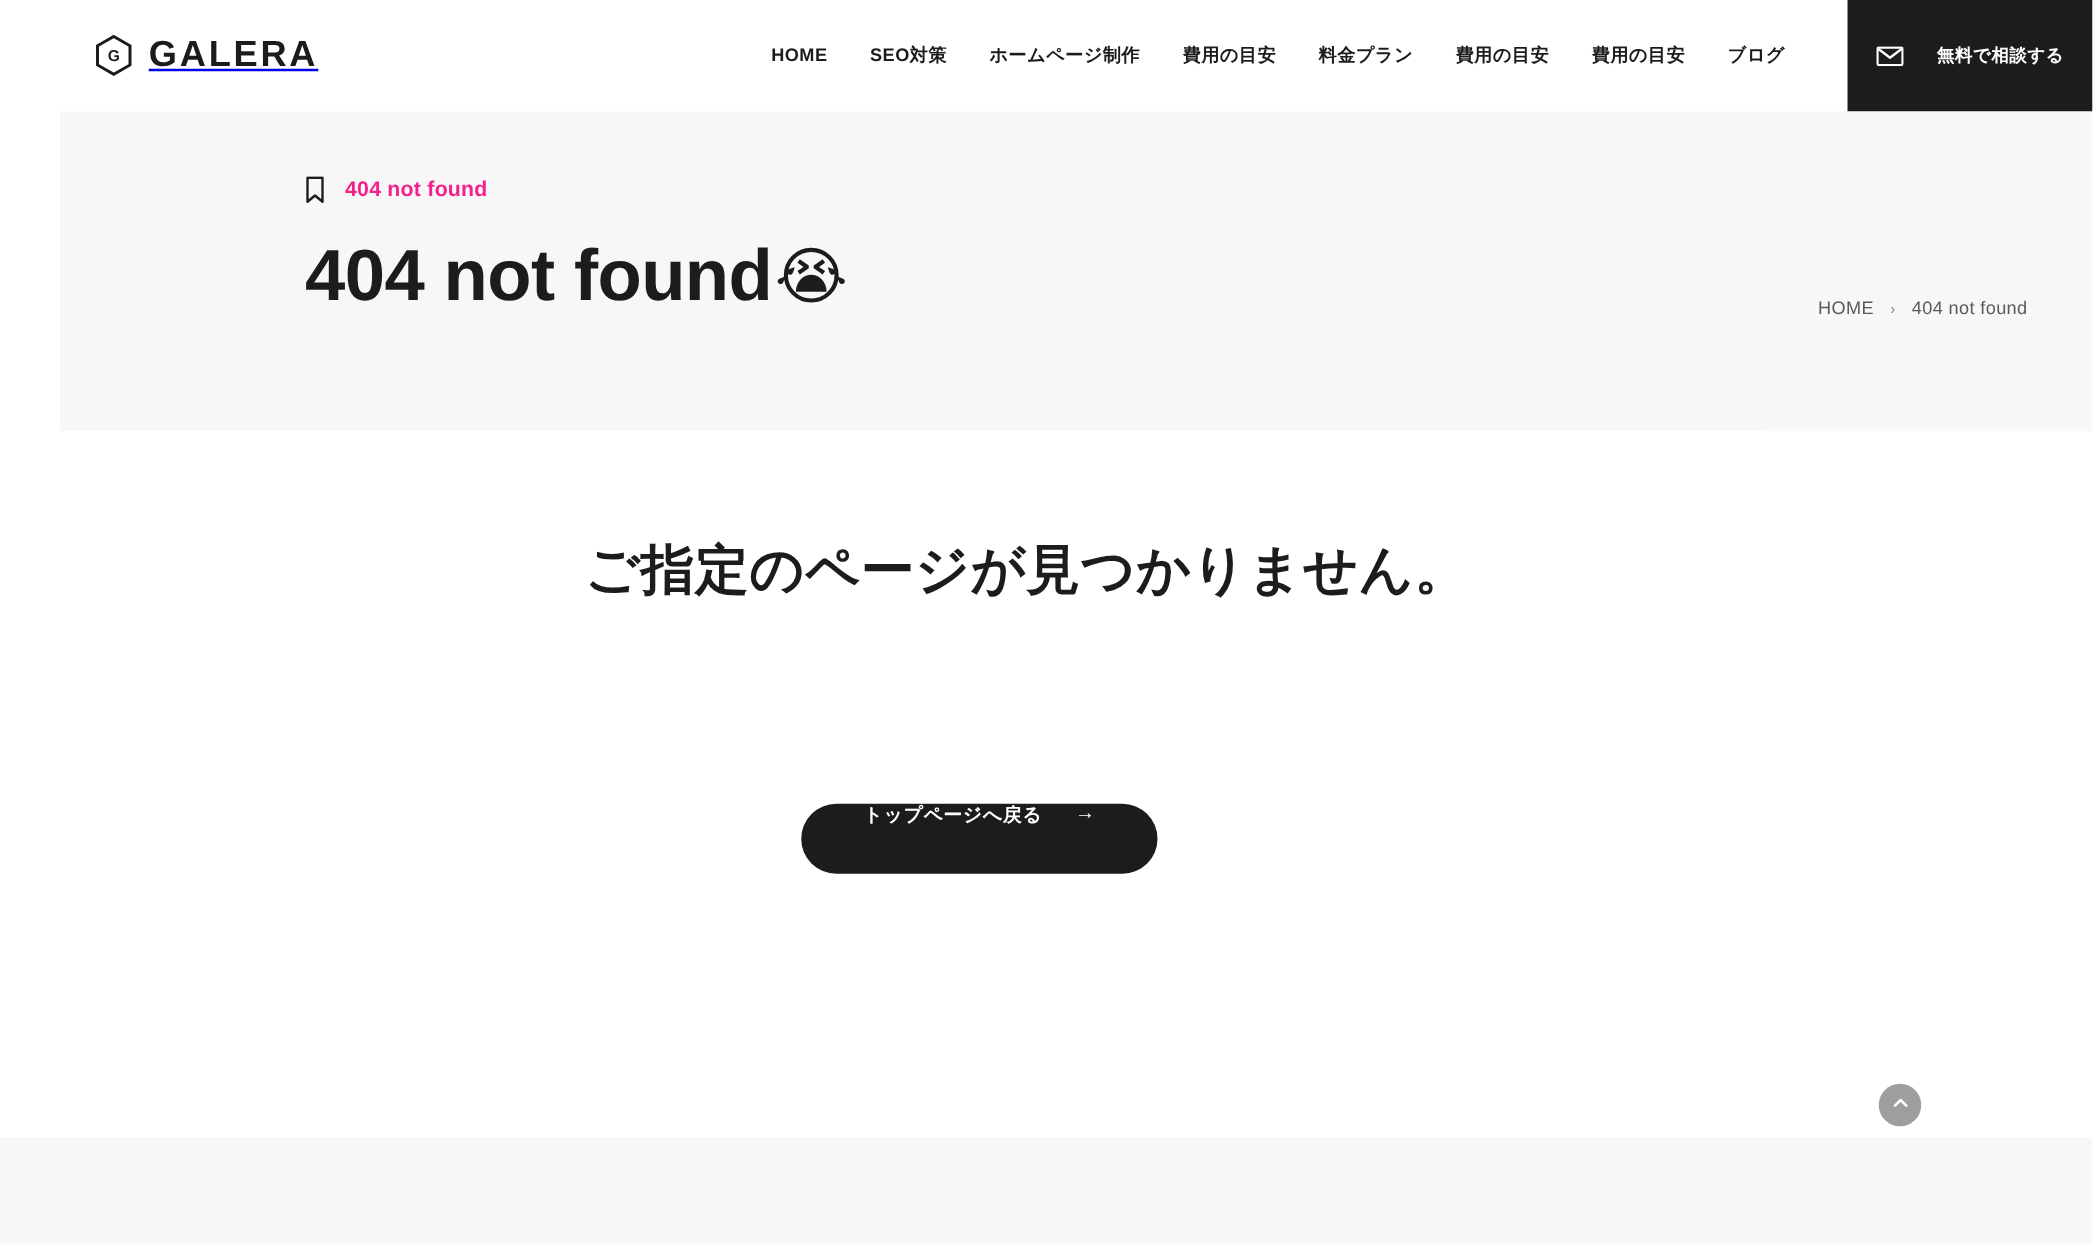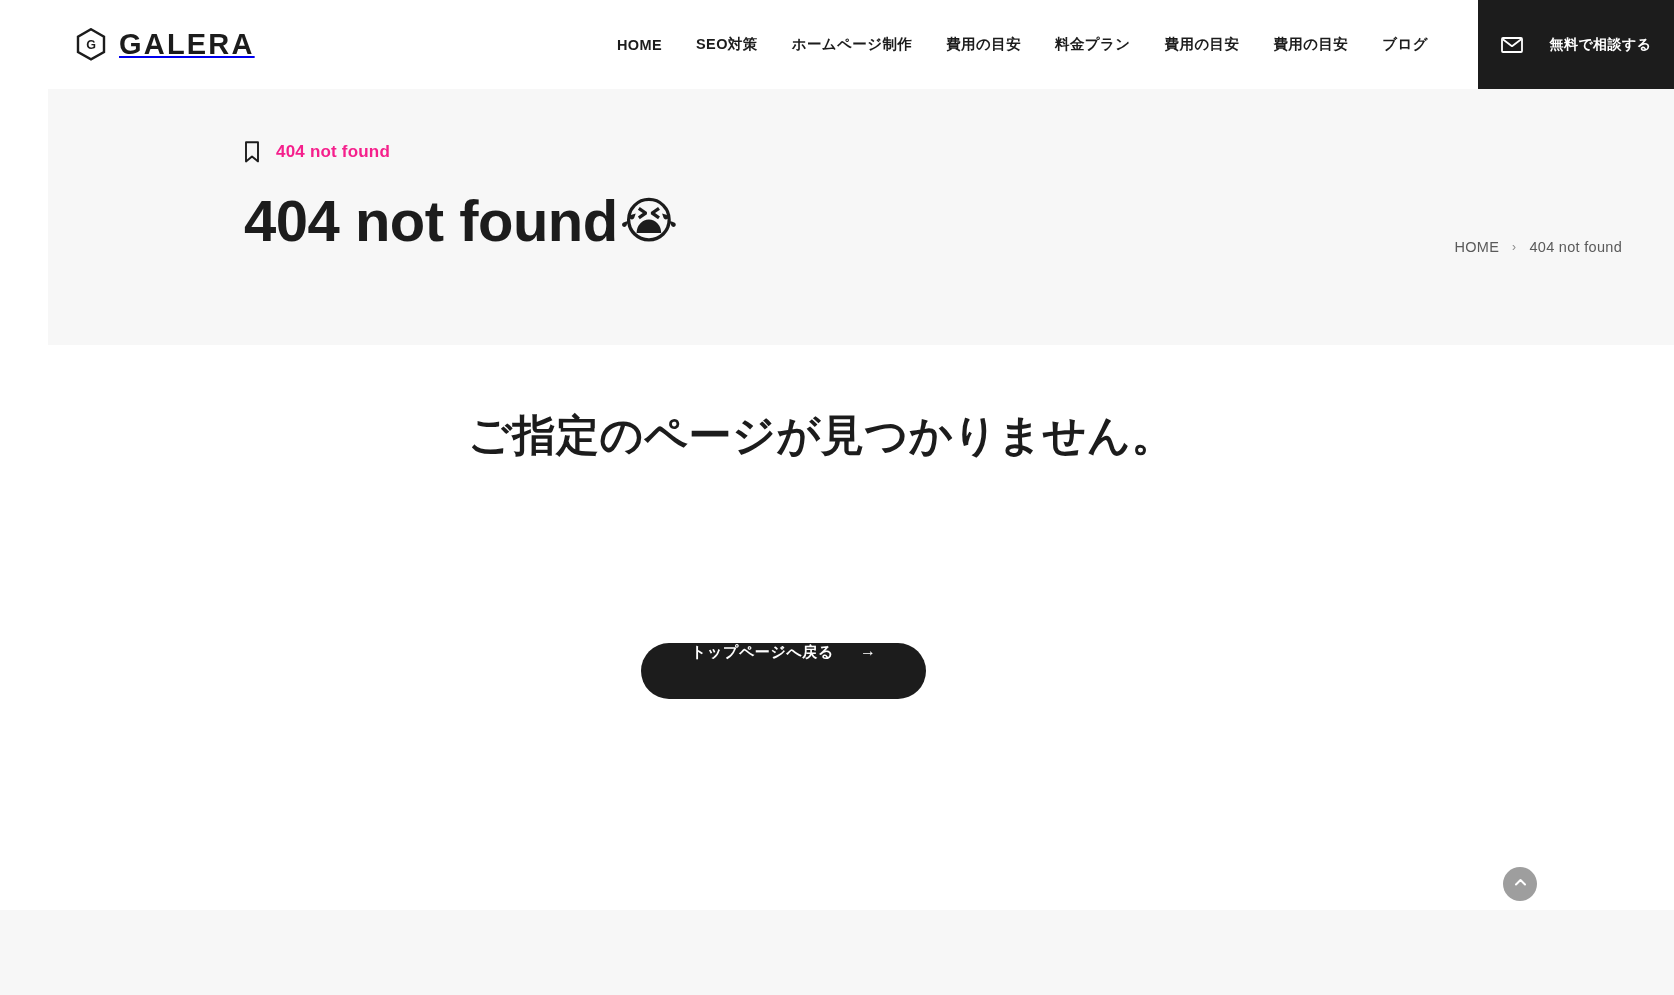--- a/index.html
+++ b/index.html
@@ -61,21 +61,21 @@
   .crumb-sep { font-size:12px; color:#8b8b8b; }
   .crumb-current { color:#5a5a5a; }
 
   
   .panel {
     position:absolute; top:345px; left:0; width:1505px; height:565px;
     background:#ffffff; border-radius:0 104px 104px 0;
   }
   .panel-inner { position:absolute; left:0; top:0; width:100%; height:100%; }
   .main-heading {
-    position:absolute; left:468px; top:62px; width:900px;
+    position:absolute; left:468px; top:82px; width:900px;
     font-size:43px; font-weight:700; color:#1c1c1c; letter-spacing:0.5px;
     white-space:nowrap;
   }
   .main-body {
     position:absolute; left:468px; top:166px;
     font-size:14.5px; color:#8b8b8b; line-height:1.68; letter-spacing:0.3px;
   }
   .main-body div { white-space:nowrap; }
   .back-btn {
     position:absolute; left:641px; top:298px;

